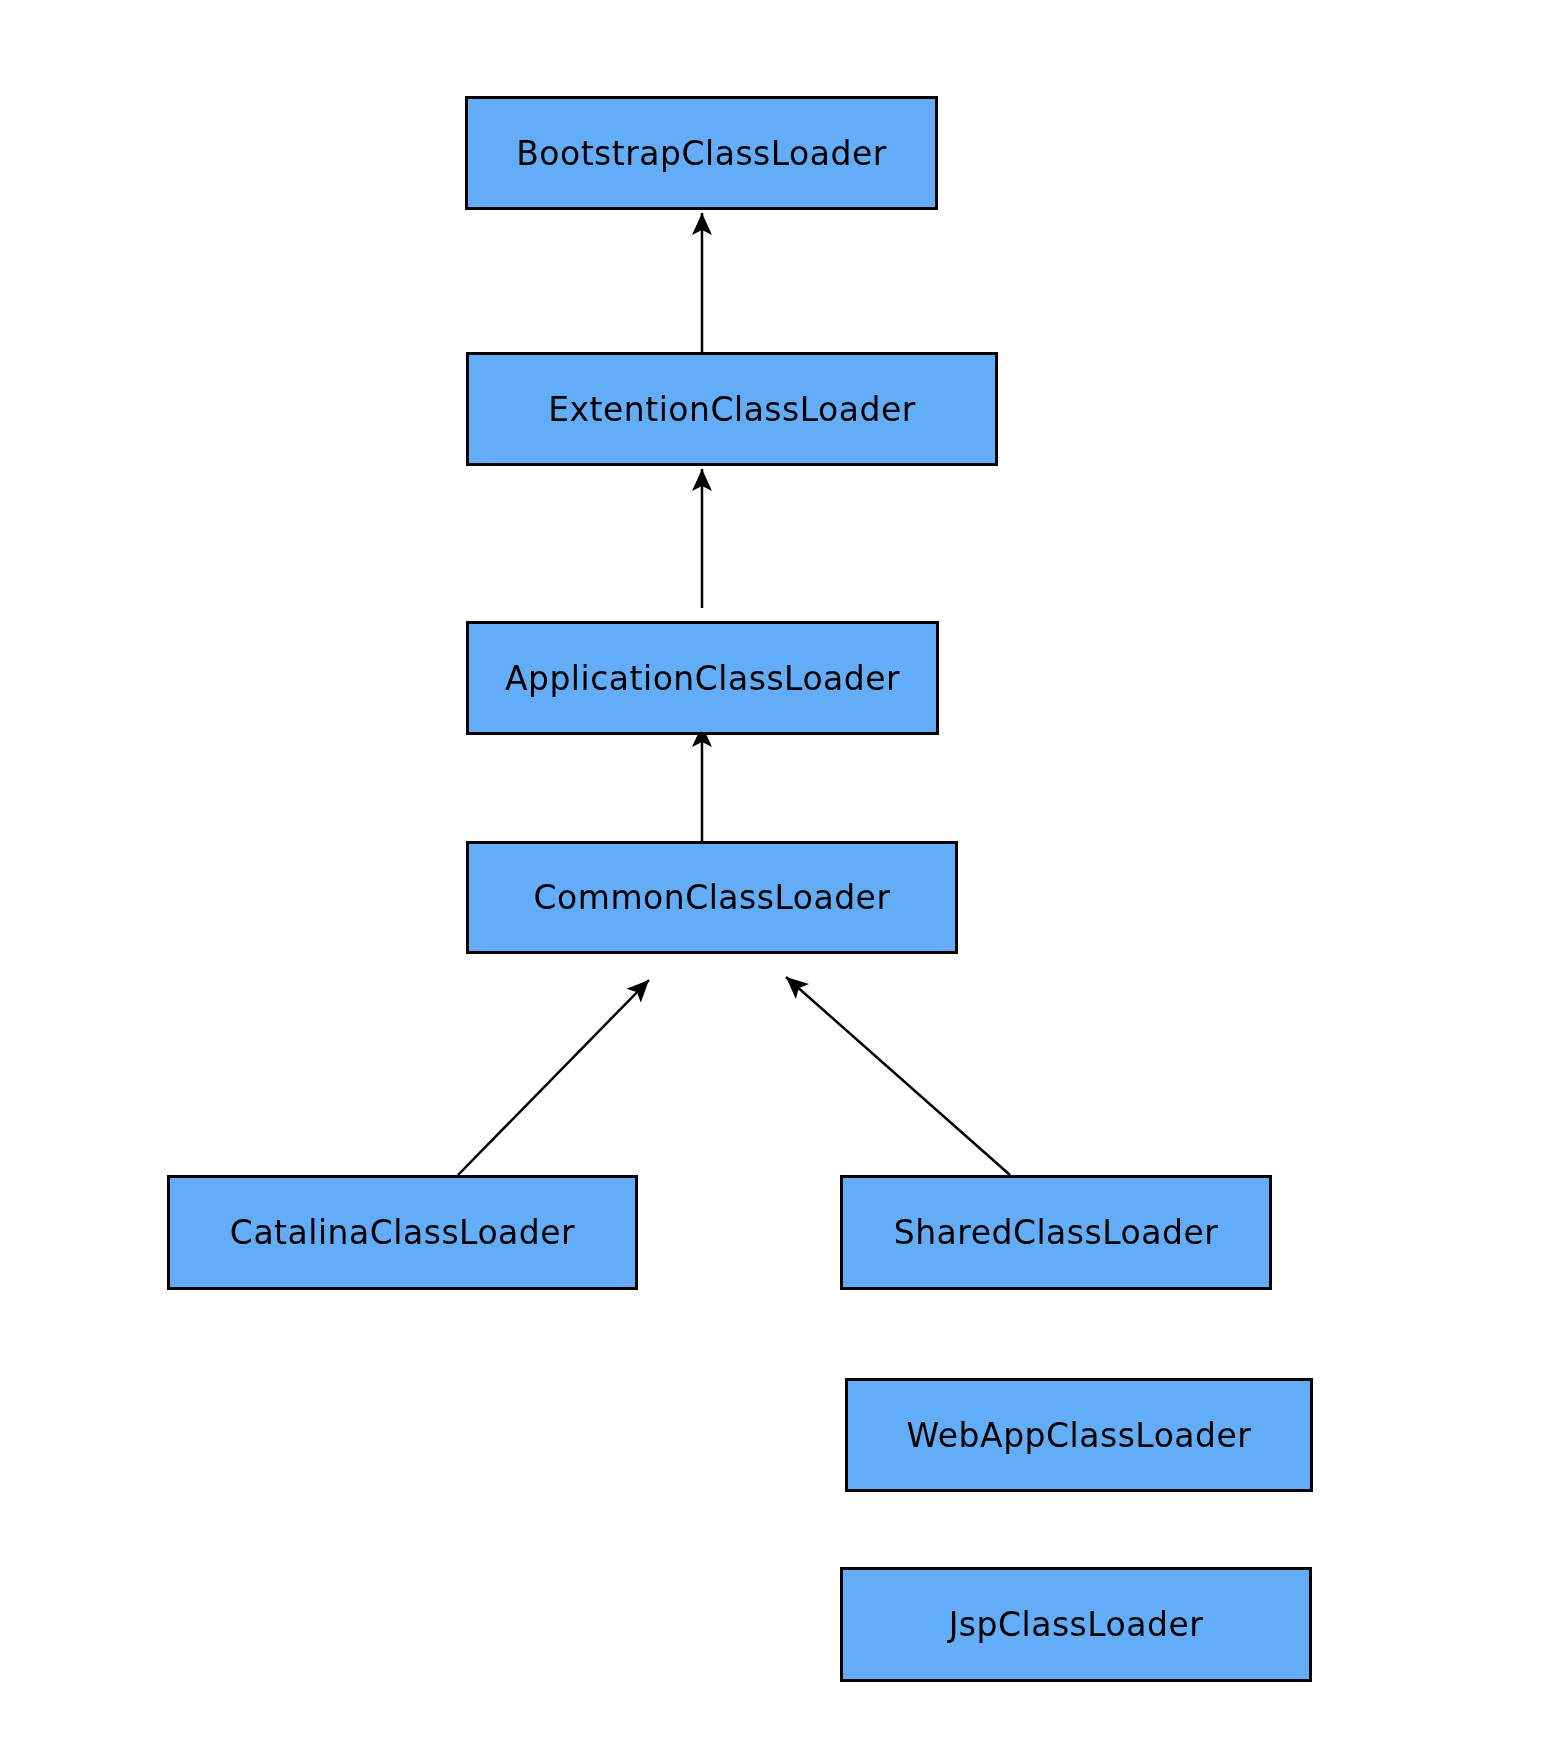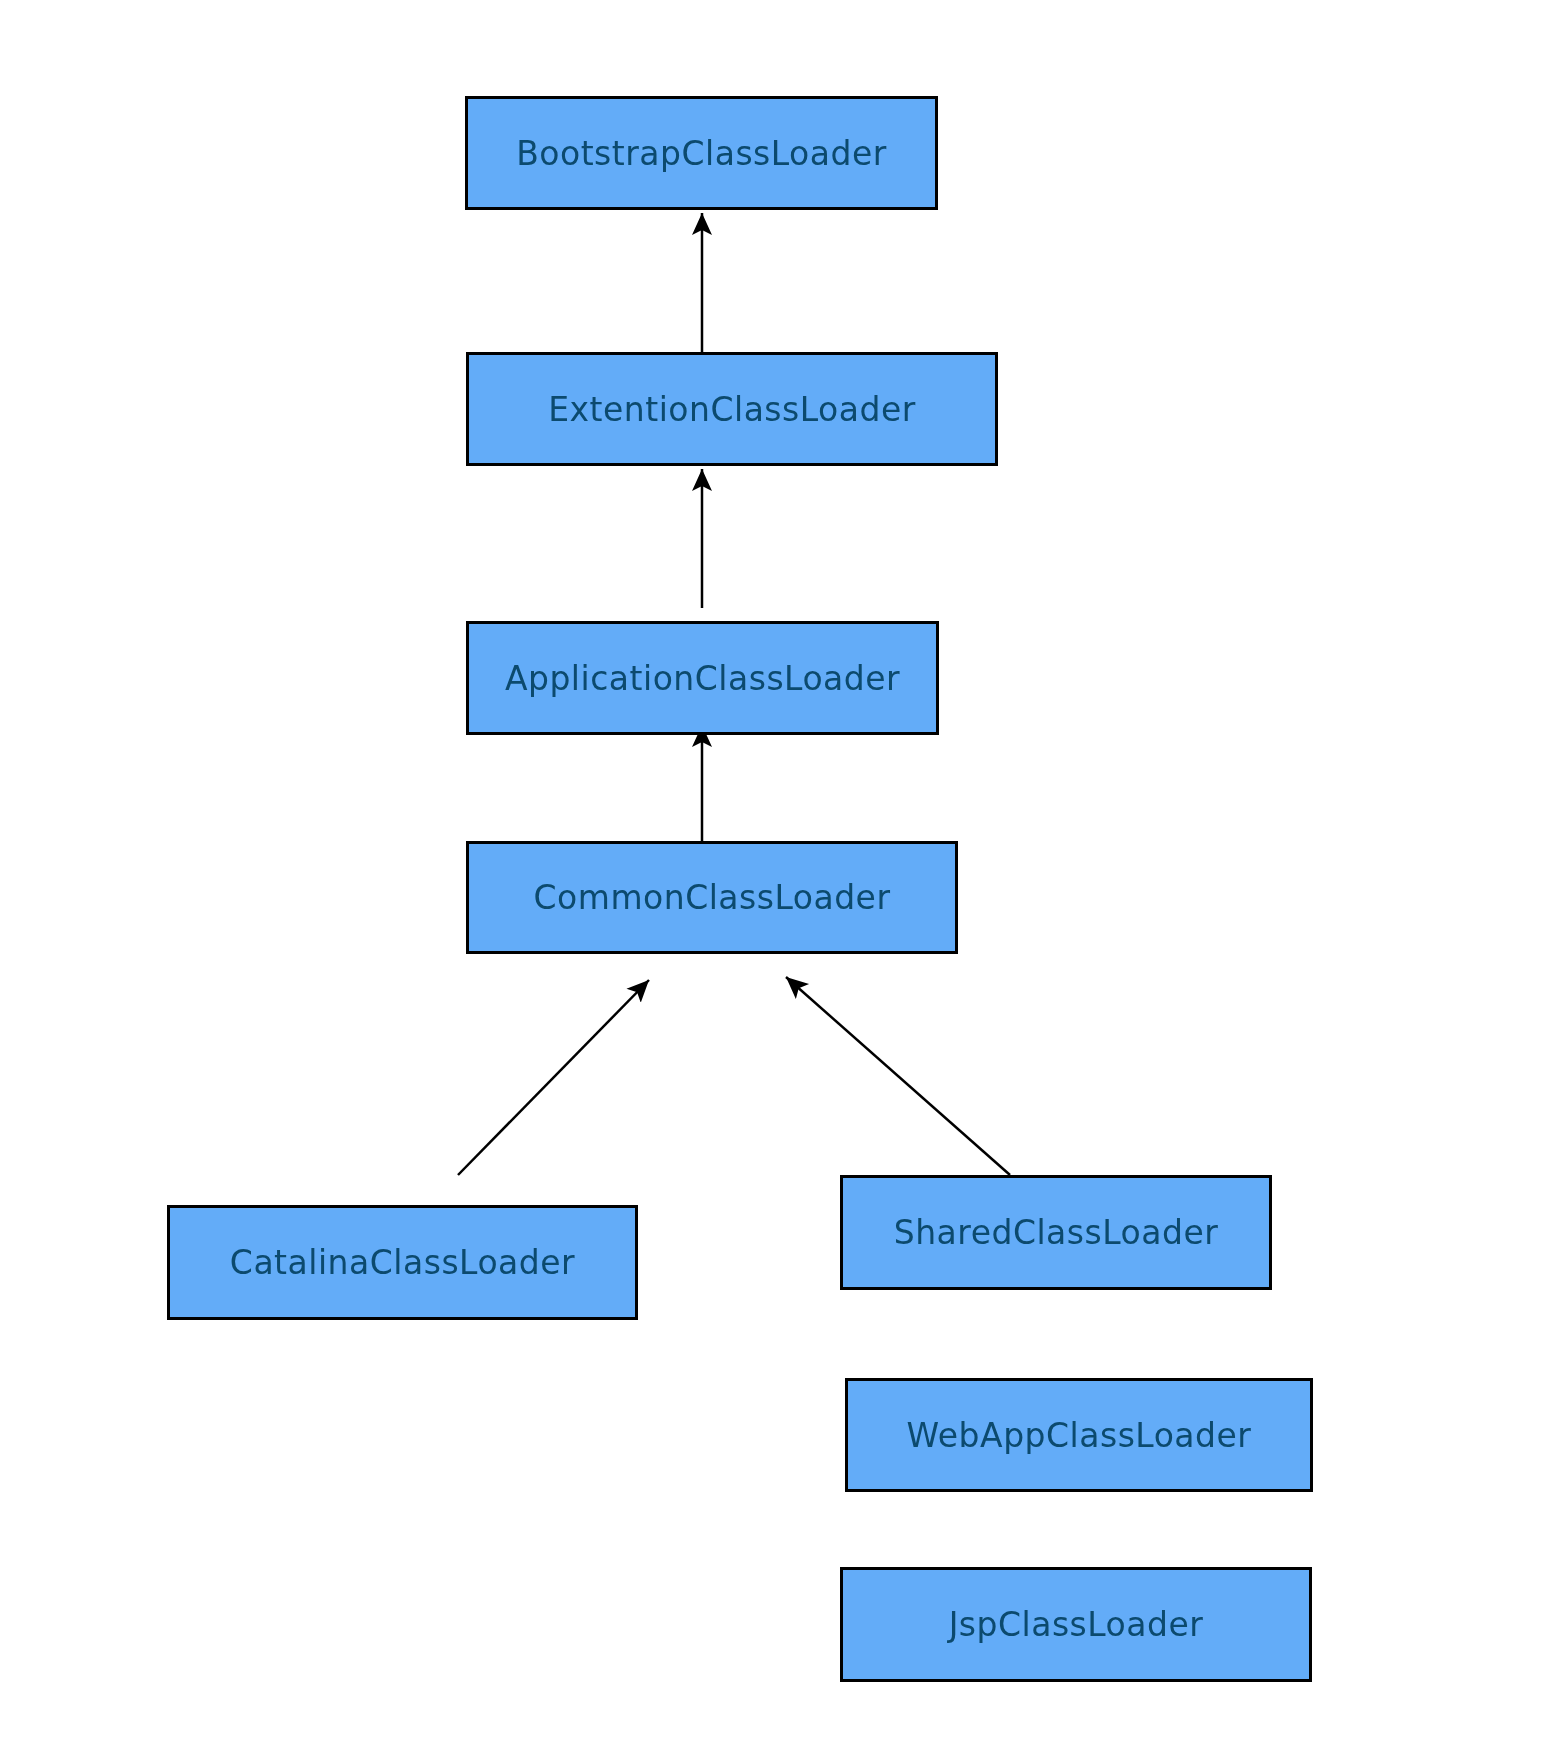--- a/index.html
+++ b/index.html
@@ -24,31 +24,31 @@
     pointer-events: none;
   }
   .node {
     position: absolute;
     box-sizing: border-box;
     background: #63ACF8;
     border: 3px solid #000000;
     display: flex;
     align-items: center;
     justify-content: center;
-    color: #0c4a6e;
+    color: #000000;
     font-size: 33px;
     letter-spacing: 0.5px;
     white-space: nowrap;
   }
   
   #node-bootstrap   { left: 465px; top:   96px; width: 473px; height: 114px; }
   #node-extention   { left: 466px; top:  352px; width: 532px; height: 114px; }
   #node-application { left: 466px; top:  608px; width: 473px; height: 114px; margin-top: 13px; }
   #node-common      { left: 466px; top:  841px; width: 492px; height: 113px; }
-  #node-catalina    { left: 167px; top: 1205px; width: 471px; height: 115px; }
+  #node-catalina    { left: 167px; top: 1175px; width: 471px; height: 115px; }
   #node-shared      { left: 840px; top: 1175px; width: 432px; height: 115px; }
   #node-webapp      { left: 845px; top: 1378px; width: 468px; height: 114px; }
   #node-jsp         { left: 840px; top: 1567px; width: 472px; height: 115px; }
 </style>
 </head>
 <body>
 
 <div class="canvas">
 
   <svg class="arrow-layer" viewBox="0 0 1546 1753" xmlns="http://www.w3.org/2000/svg">

